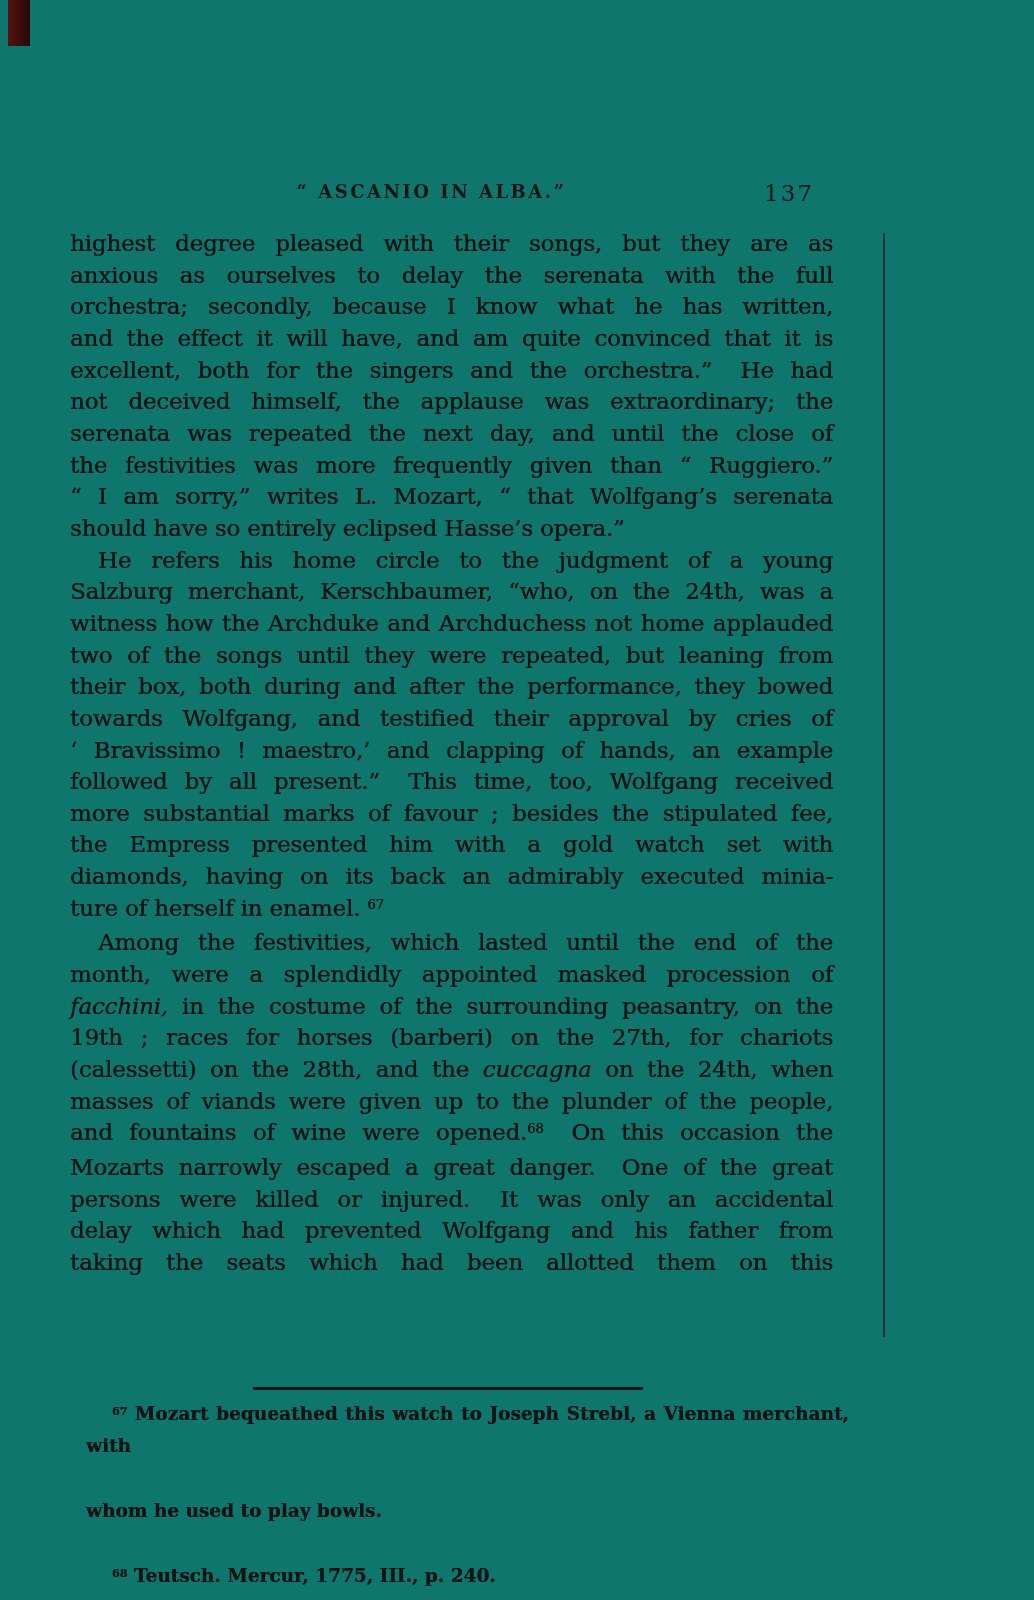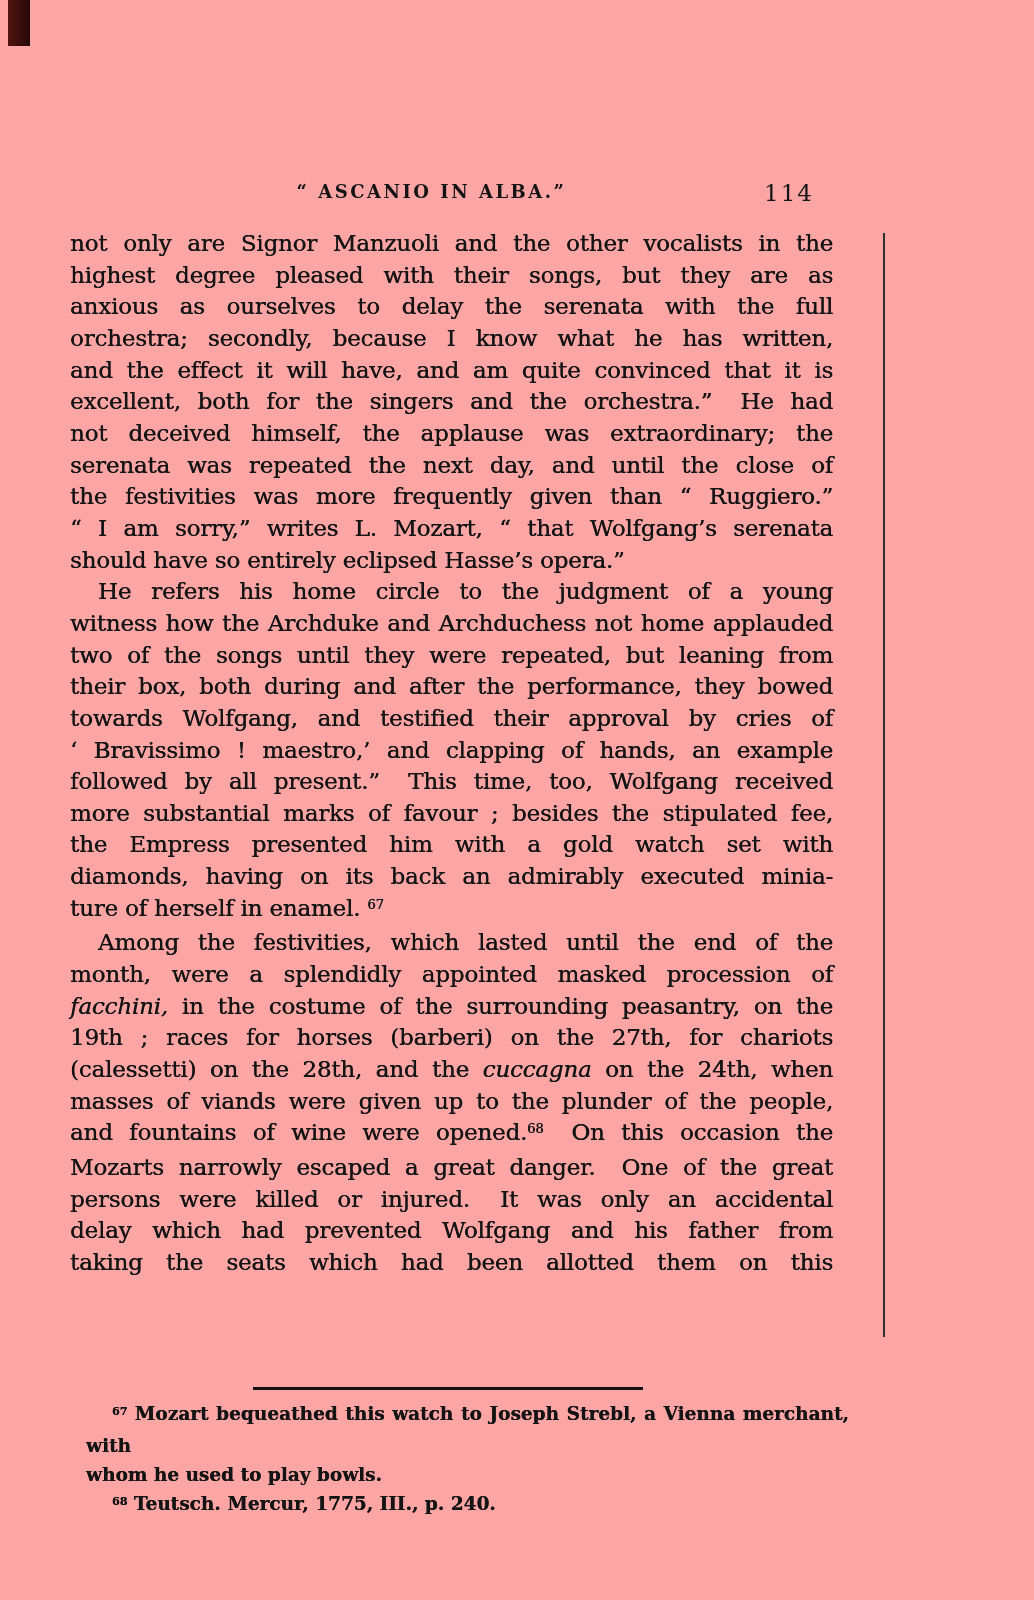--- a/index.html
+++ b/index.html
@@ -1,19 +1,19 @@
 <!DOCTYPE html>
 <html><head>
 <meta charset="utf-8">
 <style>
   html,body{margin:0;padding:0;background:#ffffff;}
   .page{
     position:relative;
     width:1034px;height:1600px;
-    background:#fca5a5;
+    background:#0f766e;
     font-family:"DejaVu Serif","Liberation Serif",serif;
     color:#141414;
     overflow:hidden;
   }
   .corner-artifact{
     position:absolute;left:8px;top:0;width:22px;height:46px;
   }
   .right-line-artifact{
     position:absolute;left:883px;top:233px;width:2px;height:1104px;
   }
@@ -45,48 +45,48 @@
     background:#141414;
   }
   .footnotes{
     position:absolute;left:86px;top:1399px;width:763px;font-weight:bold;
   }
   .fline{
     font-size:18.5px;line-height:29px;
     text-align:justify;text-align-last:justify;
     text-shadow:0.25px 0 0 currentColor;
   }
-  .fline.noj{text-align-last:left;}
+  .fline.noj{text-align-last:left;margin-top:36px;}
   .fline.indent{text-indent:26px;}
   .fline .sup{font-size:11px;top:-5px;}
 </style>
 </head>
 <body>
 
 <div class="page">
 
   <div class="corner-artifact" style="background: linear-gradient(90deg, rgb(83, 19, 16), rgb(38, 8, 6));"></div>
 
   <div class="header-title">“ ASCANIO IN ALBA.”</div>
-  <div class="page-number">114</div>
+  <div class="page-number">137</div>
 
   <div class="text-block">
     <div>
-        <div class="bline"><span>not only are Signor Manzuoli and the other vocalists in the</span></div>
         <div class="bline"><span>highest degree pleased with their songs, but they are as</span></div>
         <div class="bline"><span>anxious as ourselves to delay the serenata with the full</span></div>
         <div class="bline"><span>orchestra; secondly, because I know what he has written,</span></div>
         <div class="bline"><span>and the effect it will have, and am quite convinced that it is</span></div>
         <div class="bline"><span>excellent, both for the singers and the orchestra.”  He had</span></div>
         <div class="bline"><span>not deceived himself, the applause was extraordinary; the</span></div>
         <div class="bline"><span>serenata was repeated the next day, and until the close of</span></div>
         <div class="bline"><span>the festivities was more frequently given than “ Ruggiero.”</span></div>
         <div class="bline"><span>“ I am sorry,” writes L. Mozart, “ that Wolfgang’s serenata</span></div>
         <div class="bline noj"><span>should have so entirely eclipsed Hasse’s opera.”</span></div>
         <div class="bline indent"><span>He refers his home circle to the judgment of a young</span></div>
+        <div class="bline"><span>Salzburg merchant, Kerschbaumer, “who, on the 24th, was a</span></div>
         <div class="bline"><span>witness how the Archduke and Archduchess not home applauded</span></div>
         <div class="bline"><span>two of the songs until they were repeated, but leaning from</span></div>
         <div class="bline"><span>their box, both during and after the performance, they bowed</span></div>
         <div class="bline"><span>towards Wolfgang, and testified their approval by cries of</span></div>
         <div class="bline"><span>‘ Bravissimo ! maestro,’ and clapping of hands, an example</span></div>
         <div class="bline"><span>followed by all present.”  This time, too, Wolfgang received</span></div>
         <div class="bline"><span>more substantial marks of favour ; besides the stipulated fee,</span></div>
         <div class="bline"><span>the Empress presented him with a gold watch set with</span></div>
         <div class="bline"><span>diamonds, having on its back an admirably executed minia-</span></div>
         <div class="bline noj"><span>ture of herself in enamel. </span><span class="sup">67</span></div>

